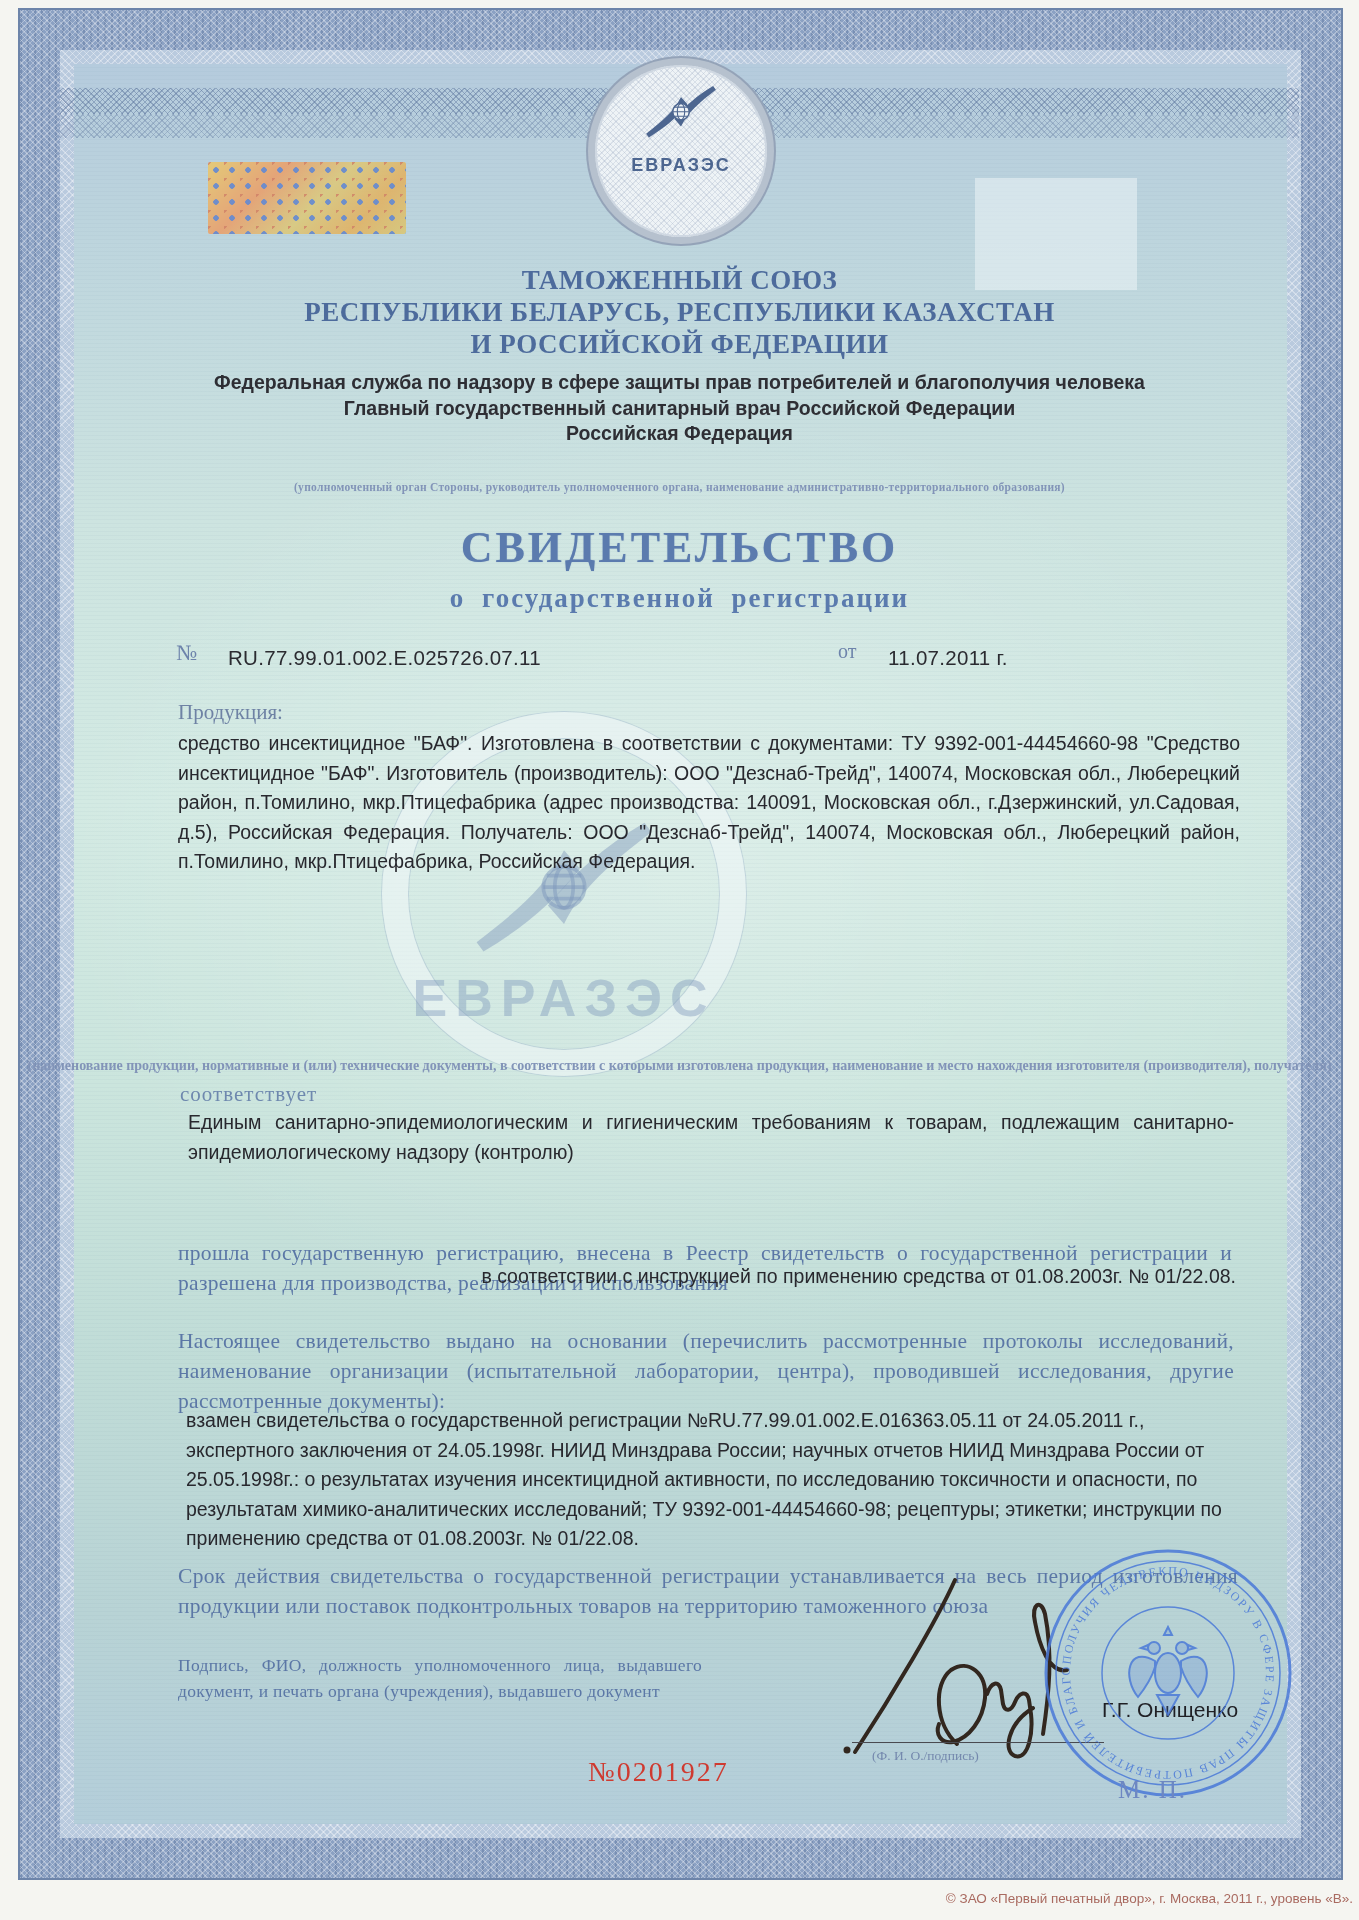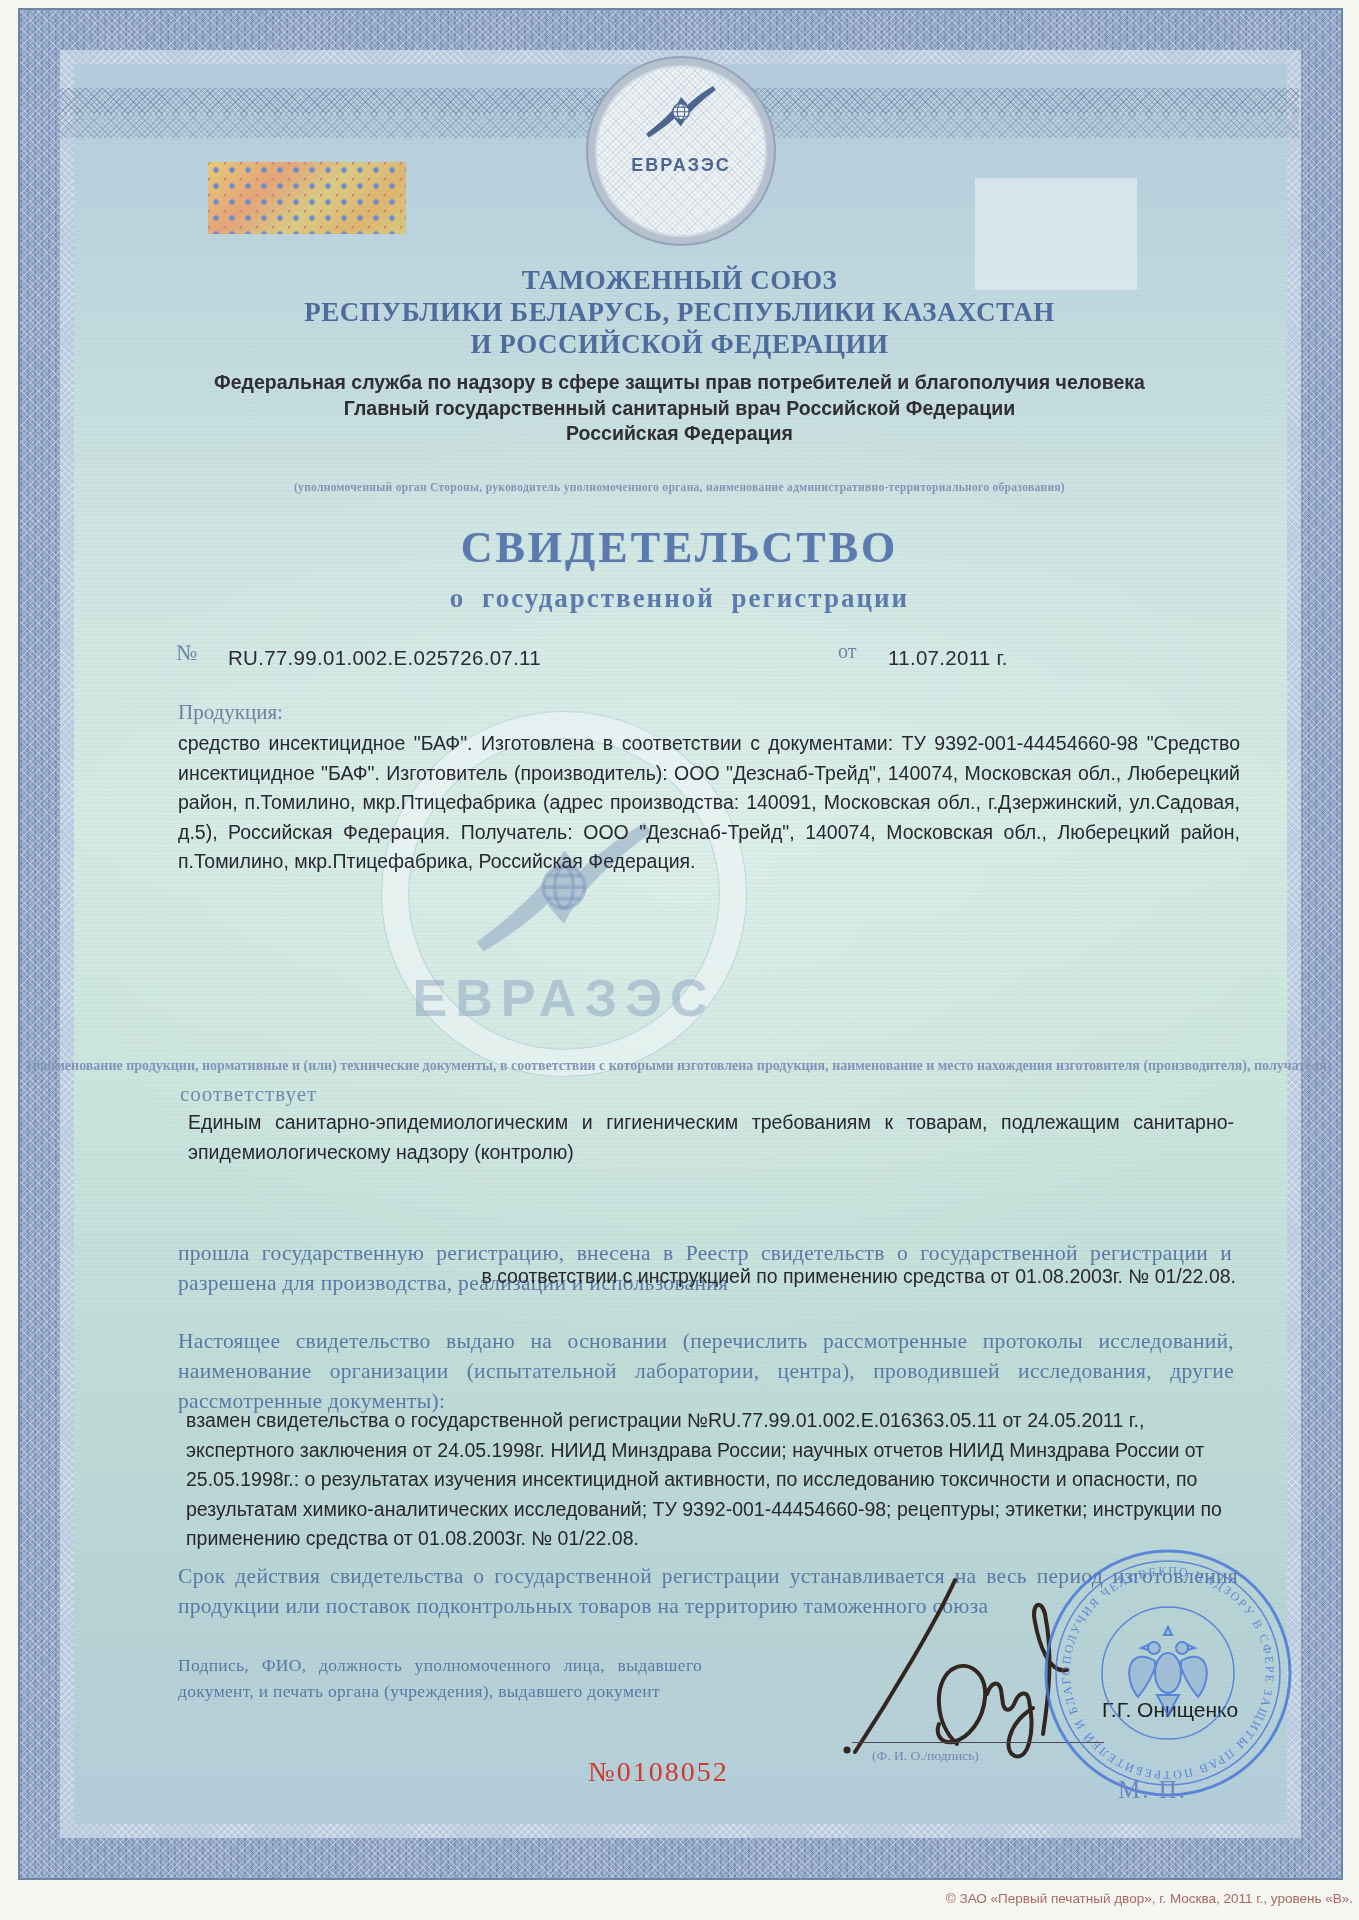--- a/index.html
+++ b/index.html
@@ -206,17 +206,17 @@
       <path d="M148 100 l7 3 l-7 2 Z"></path>
       <path d="M124 90 l4 -8 l4 8 Z"></path>
       <path d="M115 116 C 88 100, 82 132, 98 152 C 106 142, 112 132, 115 122 Z"></path>
       <path d="M141 116 C 168 100, 174 132, 158 152 C 150 142, 144 132, 141 122 Z"></path>
       <path d="M117 150 h22 l-11 20 Z"></path>
     </g>
   </svg>
 
   <div class="abs mp" style="left:1118px;top:1776px;">М. П.</div>
 
-  <div class="abs serial" style="left:588px;top:1756px;">№0108052</div>
+  <div class="abs serial" style="left:588px;top:1756px;">№0201927</div>
 
   <div class="imprint">© ЗАО «Первый печатный двор»,  г. Москва,  2011 г., уровень «В».</div>
 
 </div>
 
 </body></html>

